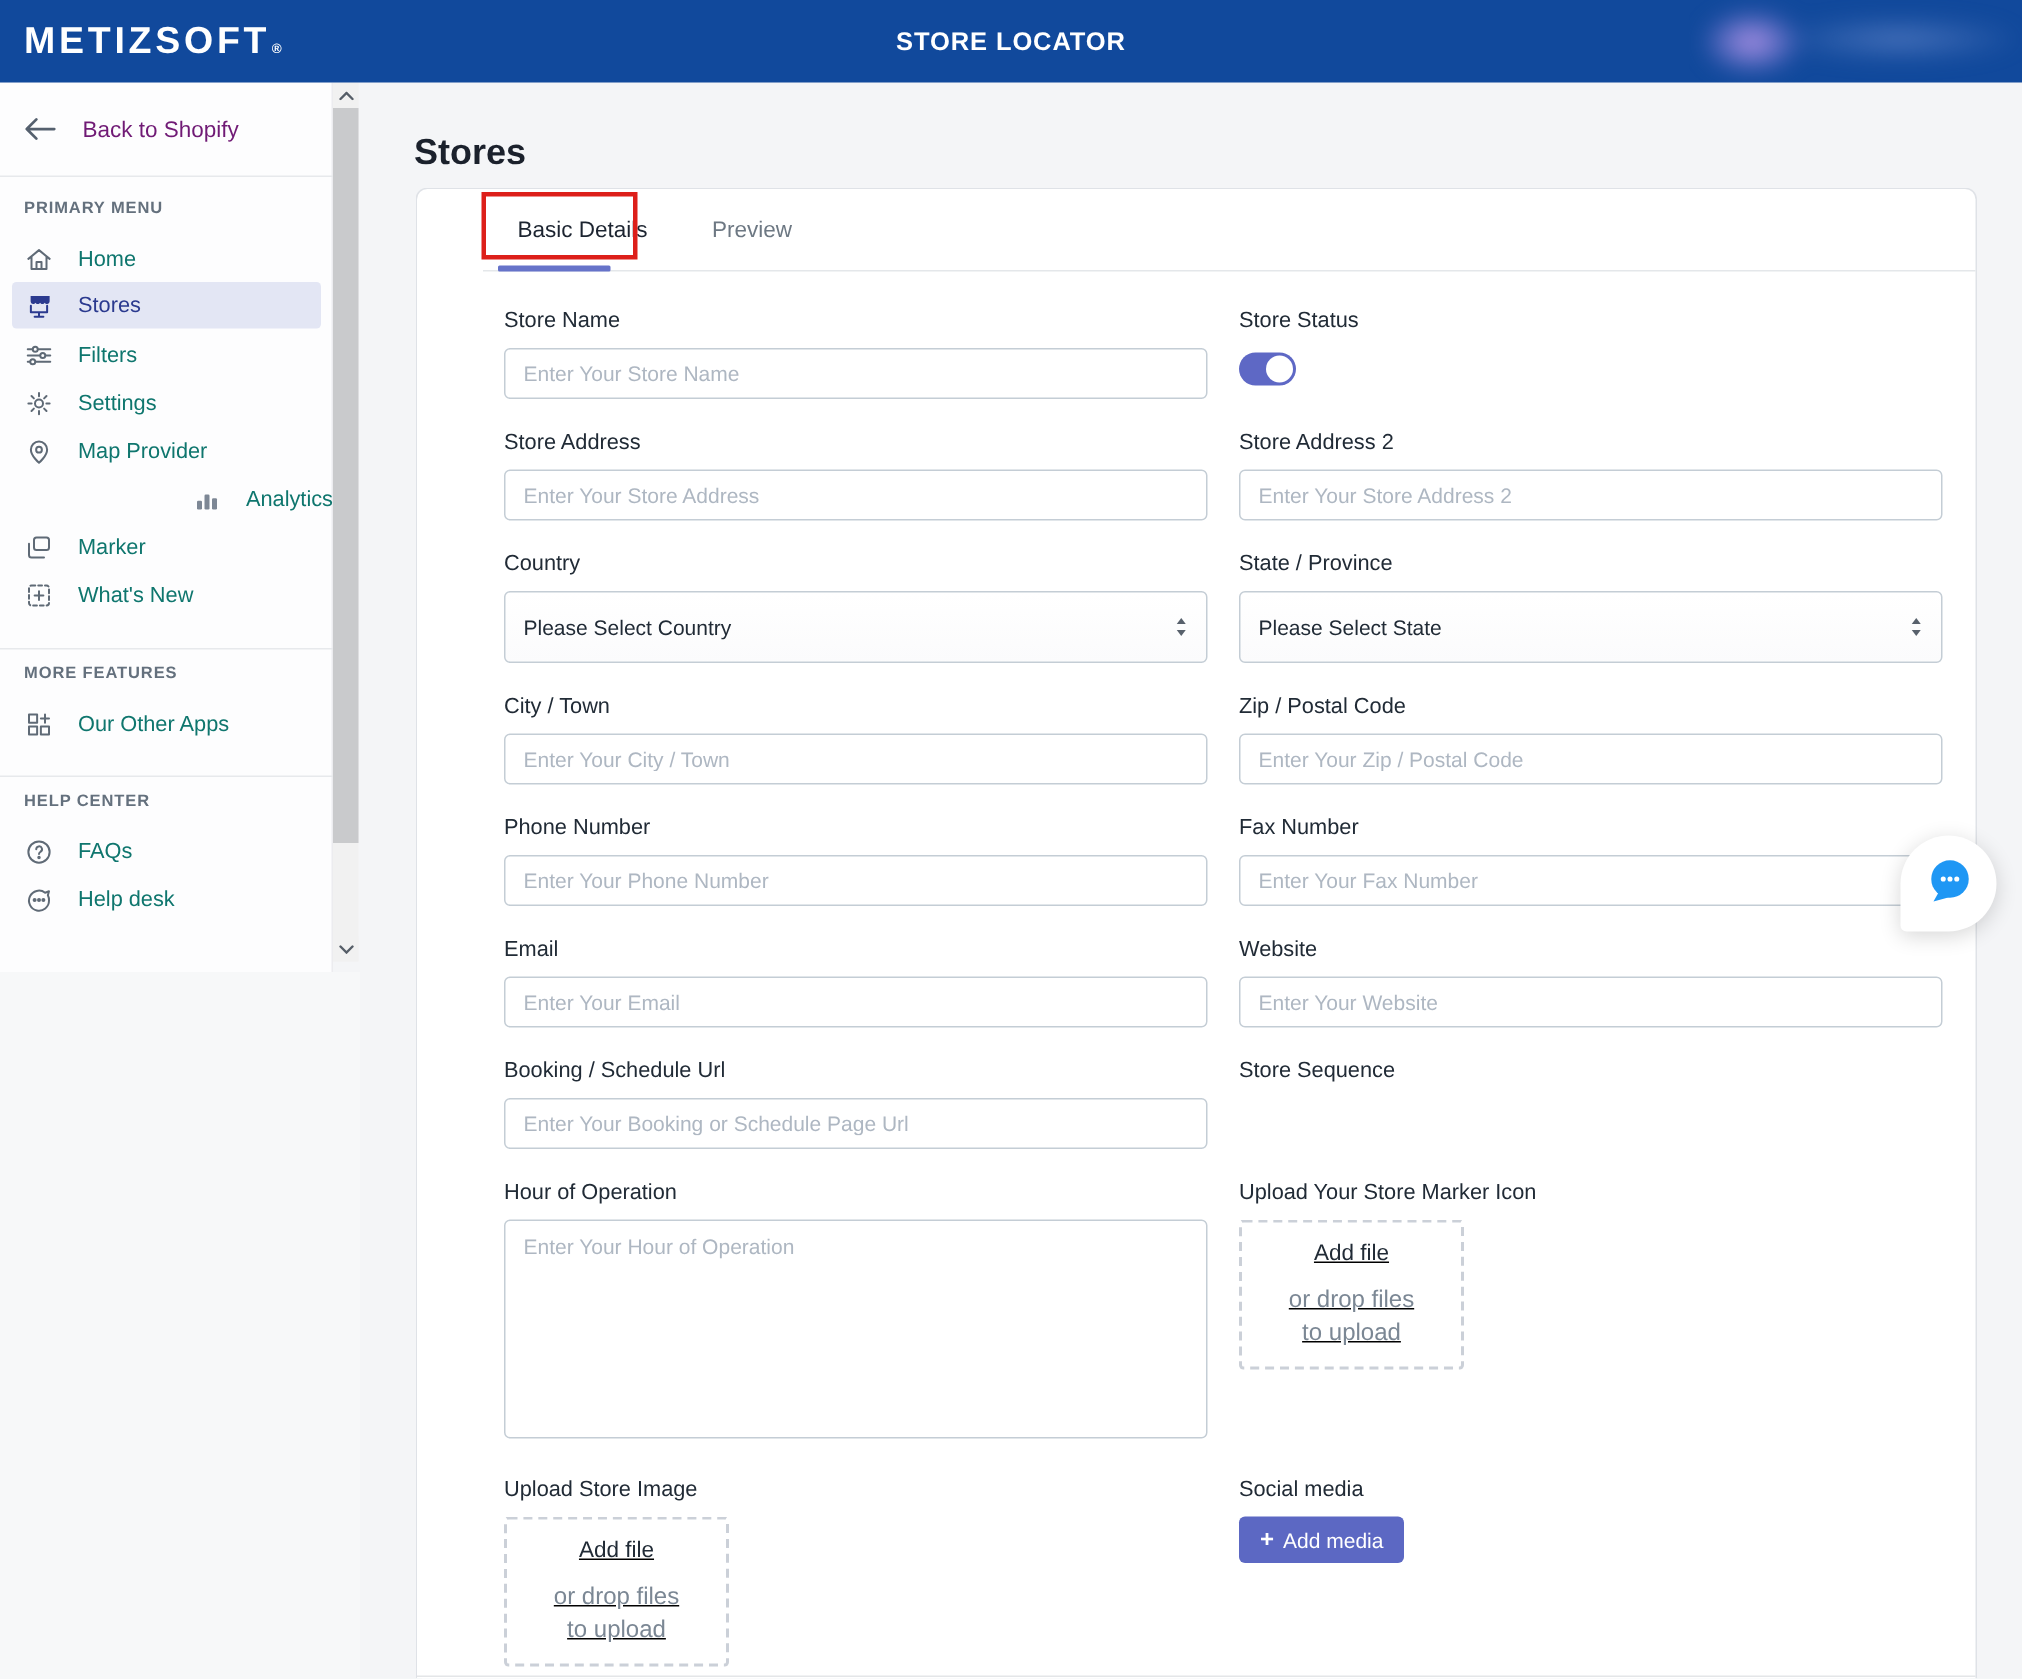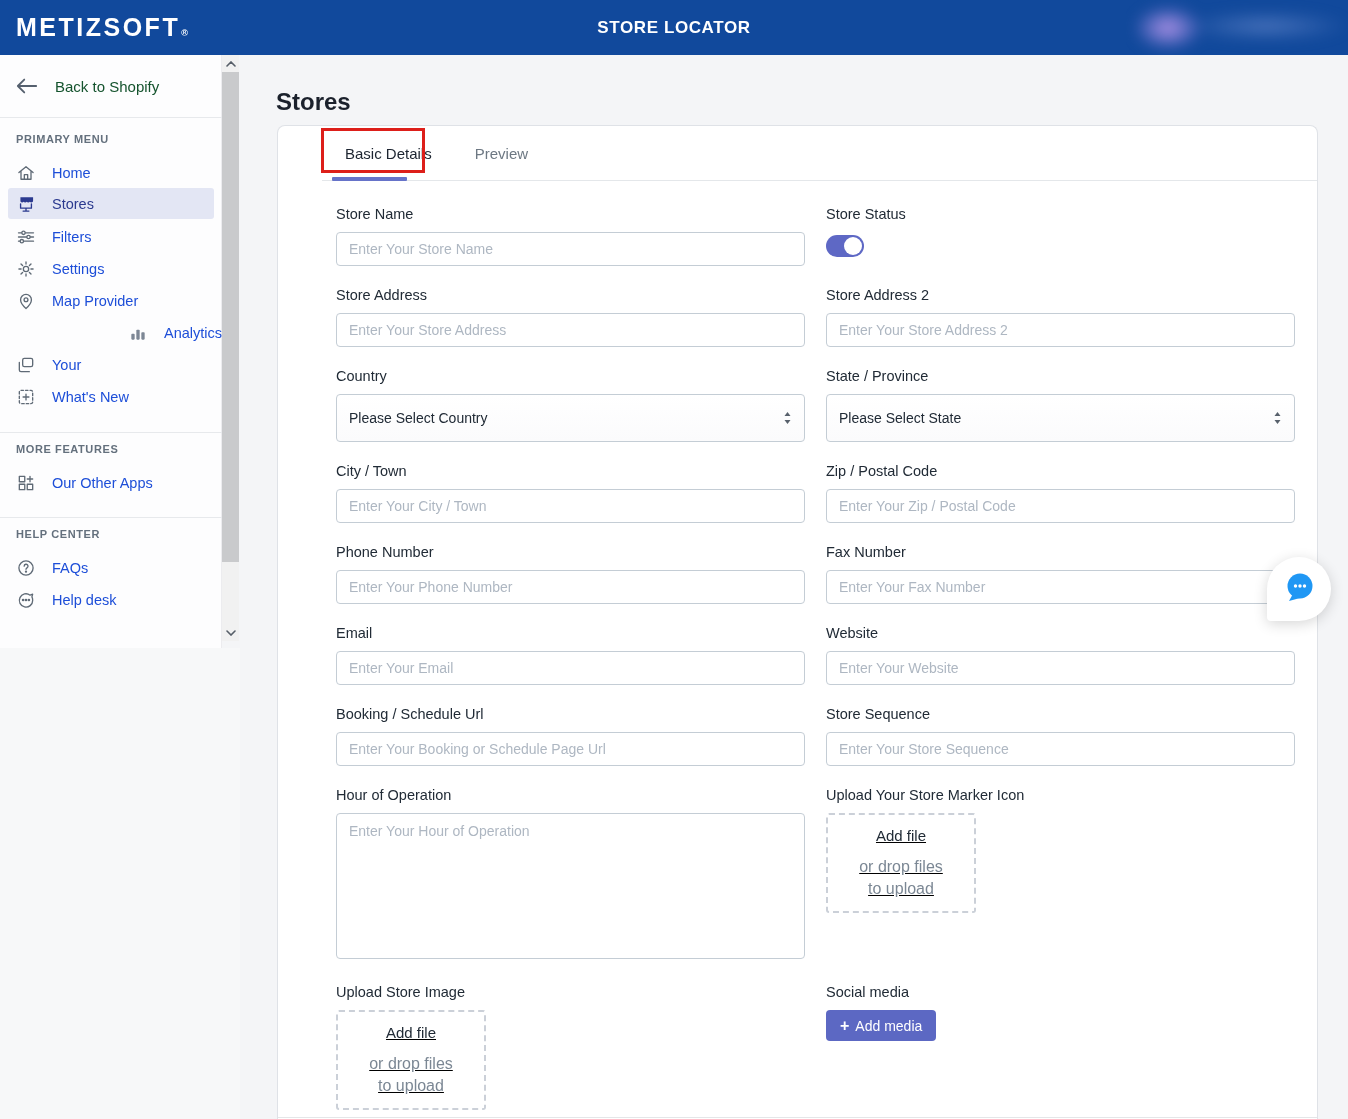--- a/index.html
+++ b/index.html
@@ -14,25 +14,25 @@
   .header-blur .blob { position:absolute; left:-20px; top:-14px; width:260px; height:84px;
      background:
        radial-gradient(ellipse 46px 30px at 62px 42px, rgba(186,152,236,.95), rgba(120,120,210,.45) 55%, rgba(17,73,156,0) 75%),
        radial-gradient(ellipse 120px 22px at 160px 40px, rgba(120,150,215,.55), rgba(17,73,156,0) 70%);
      filter:blur(7px); }
 
   
   .sidebar { position:absolute; left:0; top:55px; width:222px; height:593px; background:#fdfdfe; border-right:1px solid #ececef; z-index:20; }
   .sidebar-below { position:absolute; left:0; top:648px; width:240px; height:471px; background:#f7f8f9; }
   .back-row { position:absolute; left:0; top:0; width:222px; height:63px; display:flex; align-items:center; padding-left:16px; cursor:pointer; border-bottom:1px solid #e7e9ec; }
-  .back-row .txt { margin-left:17px; font-size:15px; color:#14532d; }
+  .back-row .txt { margin-left:17px; font-size:15px; color:#701a75; }
   .section-label { position:absolute; left:16px; font-size:11px; font-weight:700; color:#64707d; letter-spacing:.6px; }
   .nav-item { position:absolute; left:0; width:222px; height:31px; display:flex; align-items:center; padding-left:16px; cursor:pointer; }
   .nav-item .ic { width:20px; height:20px; display:flex; align-items:center; justify-content:center; flex:0 0 20px; }
-  .nav-item .lbl { margin-left:16px; font-size:14.5px; color:#1d4ed8; white-space:nowrap; }
+  .nav-item .lbl { margin-left:16px; font-size:14.5px; color:#0f766e; white-space:nowrap; }
   .nav-item.active { left:8px; width:206px; background:#e3e6f4; border-radius:3px; padding-left:8px; }
   .nav-item.active .lbl { color:#2b3a8f; }
   .side-divider { position:absolute; left:0; width:222px; height:1px; background:#e7e9ec; }
 
   
   .sb-scroll { position:absolute; left:222px; top:55px; width:17px; height:586px; background:#f1f1f1; z-index:21; }
   .sb-btn { position:absolute; left:0; width:17px; height:17px; display:flex; align-items:center; justify-content:center; color:#565e68; font-size:11px; cursor:pointer; background:#f1f1f1; }
   .sb-thumb { position:absolute; left:0; top:17px; width:17px; height:490px; background:#c9cacc; cursor:grab; }
 
   
@@ -166,21 +166,21 @@
     <span class="lbl">Analytics</span>
   </div>
 
   <div class="nav-item" style="top:294px;">
     <span class="ic">
       <svg width="20" height="20" viewBox="0 0 24 24" class="icn">
         <rect x="8" y="4" width="12" height="10" rx="2"></rect>
         <path d="M4 9v9a2 2 0 0 0 2 2h10" fill="none"></path>
       </svg>
     </span>
-    <span class="lbl">Your</span>
+    <span class="lbl">Marker</span>
   </div>
 
   <div class="nav-item" style="top:326px;">
     <span class="ic">
       <svg width="20" height="20" viewBox="0 0 24 24" class="icn">
         <rect x="4" y="4" width="16" height="16" rx="2" stroke-dasharray="3 2.4"></rect>
         <path d="M12 8.5v7M8.5 12h7"></path>
       </svg>
     </span>
     <span class="lbl">What's New</span>
@@ -326,21 +326,20 @@
         <div class="field-label">Website</div>
         <input class="text-input" type="text" placeholder="Enter Your Website" style="">
       </div>
 
       <div>
         <div class="field-label">Booking / Schedule Url</div>
         <input class="text-input" type="text" placeholder="Enter Your Booking or Schedule Page Url" style="">
       </div>
       <div>
         <div class="field-label">Store Sequence</div>
-        <input class="text-input" type="text" placeholder="Enter Your Store Sequence" style="">
       </div>
 
       <div>
         <div class="field-label">Hour of Operation</div>
         <textarea class="textarea-input" placeholder="Enter Your Hour of Operation" style=""></textarea>
       </div>
       <div>
         <div class="field-label">Upload Your Store Marker Icon</div>
         <div class="dropzone">
           <div class="add">Add file</div>

